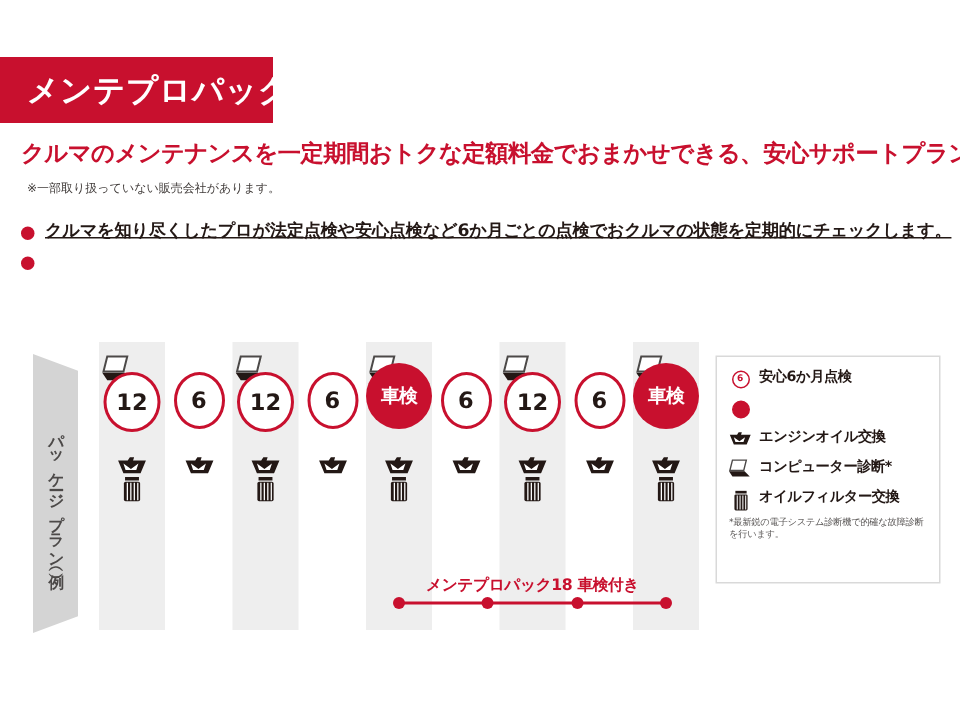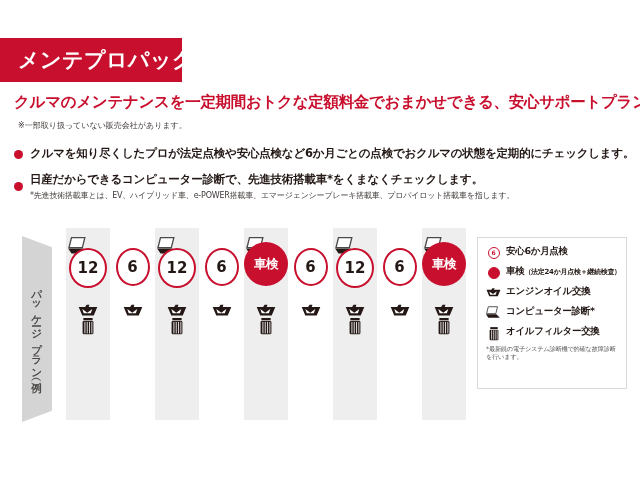--- a/index.html
+++ b/index.html
@@ -60,22 +60,23 @@
 
   
   .bullets {
     position: absolute;
     left: 14px;
     top: 146px;
     width: 616px;
   }
   .bullet-row {
     display: flex;
-    align-items: center;
+    align-items: flex-end;
     margin-bottom: 8px;
+    text-decoration: underline;
   }
   .bullet-dot {
     width: 9px;
     height: 9px;
     border-radius: 50%;
     background: #c8102e;
     margin-top: 3px;
     margin-right: 7px;
     flex: 0 0 auto;
   }
@@ -310,24 +311,20 @@
 <div class="lead">クルマのメンテナンスを一定期間おトクな定額料金でおまかせできる、安心サポートプラン。</div>
 <div class="lead-note">※一部取り扱っていない販売会社があります。</div>
 
 <div class="bullets">
   <div class="bullet-row">
     <span class="bullet-dot"></span>
     <span class="bullet-text">クルマを知り尽くしたプロが法定点検や安心点検など6か月ごとの点検でおクルマの状態を定期的にチェックします。</span>
   </div>
   <div class="bullet-row">
     <span class="bullet-dot"></span>
-    <span>
-      <span class="bullet-text">日産だからできるコンピューター診断で、先進技術搭載車*をくまなくチェックします。</span>
-      <div class="bullet-sub">*先進技術搭載車とは、EV、ハイブリッド車、e-POWER搭載車、エマージェンシーブレーキ搭載車、プロパイロット搭載車を指します。</div>
-    </span>
   </div>
 </div>
 
 <div class="diagram">
 
   <div class="plan-label">
     <span>パッケージプラン（例）</span>
   </div>
 
   <div class="columns" id="columns">
@@ -475,36 +472,43 @@
             <rect x="2" y="0" width="12" height="3" fill="#231815"></rect>
             <rect x="1" y="4" width="14" height="17" rx="1.5" fill="#231815"></rect>
             <g stroke="#ffffff" stroke-width="1.1">
               <line x1="4" y1="5" x2="4" y2="20"></line>
               <line x1="7" y1="5" x2="7" y2="20"></line>
               <line x1="10" y1="5" x2="10" y2="20"></line>
               <line x1="13" y1="5" x2="13" y2="20"></line>
             </g>
           </svg></div>
       </div>
+      <div class="bracket" style="left: 200px; width: 178px; top: 152px;">
+        <div class="bk-label">メンテプロパック18 車検付き</div>
+        <div class="bk-line"></div>
+        <div class="bk-dot" style="left: 0px;"></div>
+        <div class="bk-dot" style="left: 59.3333px;"></div>
+        <div class="bk-dot" style="left: 118.667px;"></div>
+        <div class="bk-dot" style="left: 178px;"></div>
+      </div>
     </div>
 </div>
 
 <div class="legend">
   <div id="legend-rows">
       <div class="lg-row">
         <div class="lg-ico">
           <div class="lg-circ">6</div>
         </div>
         <div class="lg-text">安心6か月点検</div>
       </div>
       <div class="lg-row">
         <div class="lg-ico">
           <div class="lg-circ filled"></div>
         </div>
-        <div class="lg-text">車検<span class="sm">（法定24か月点検＋継続検査）</span></div>
       </div>
       <div class="lg-row">
         <div class="lg-ico">
           <svg viewBox="0 0 28 18" width="100%" height="100%">
             <path d="M1 4 L10 4 L12 1 L16 1 L15 4 L27 4 L22 16 L6 16 Z" fill="#231815"></path>
             <path d="M6 7 L13 12 L20 7 L18 13 L8 13 Z" fill="#ffffff"></path>
           </svg>
         </div>
         <div class="lg-text">エンジンオイル交換</div>
       </div>

